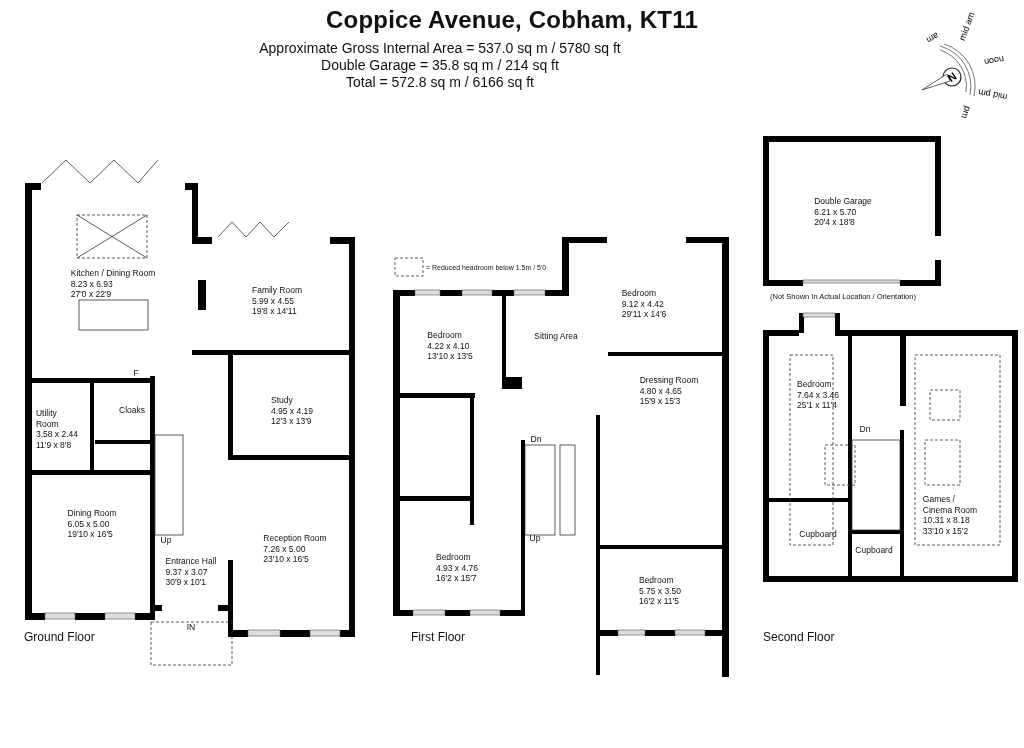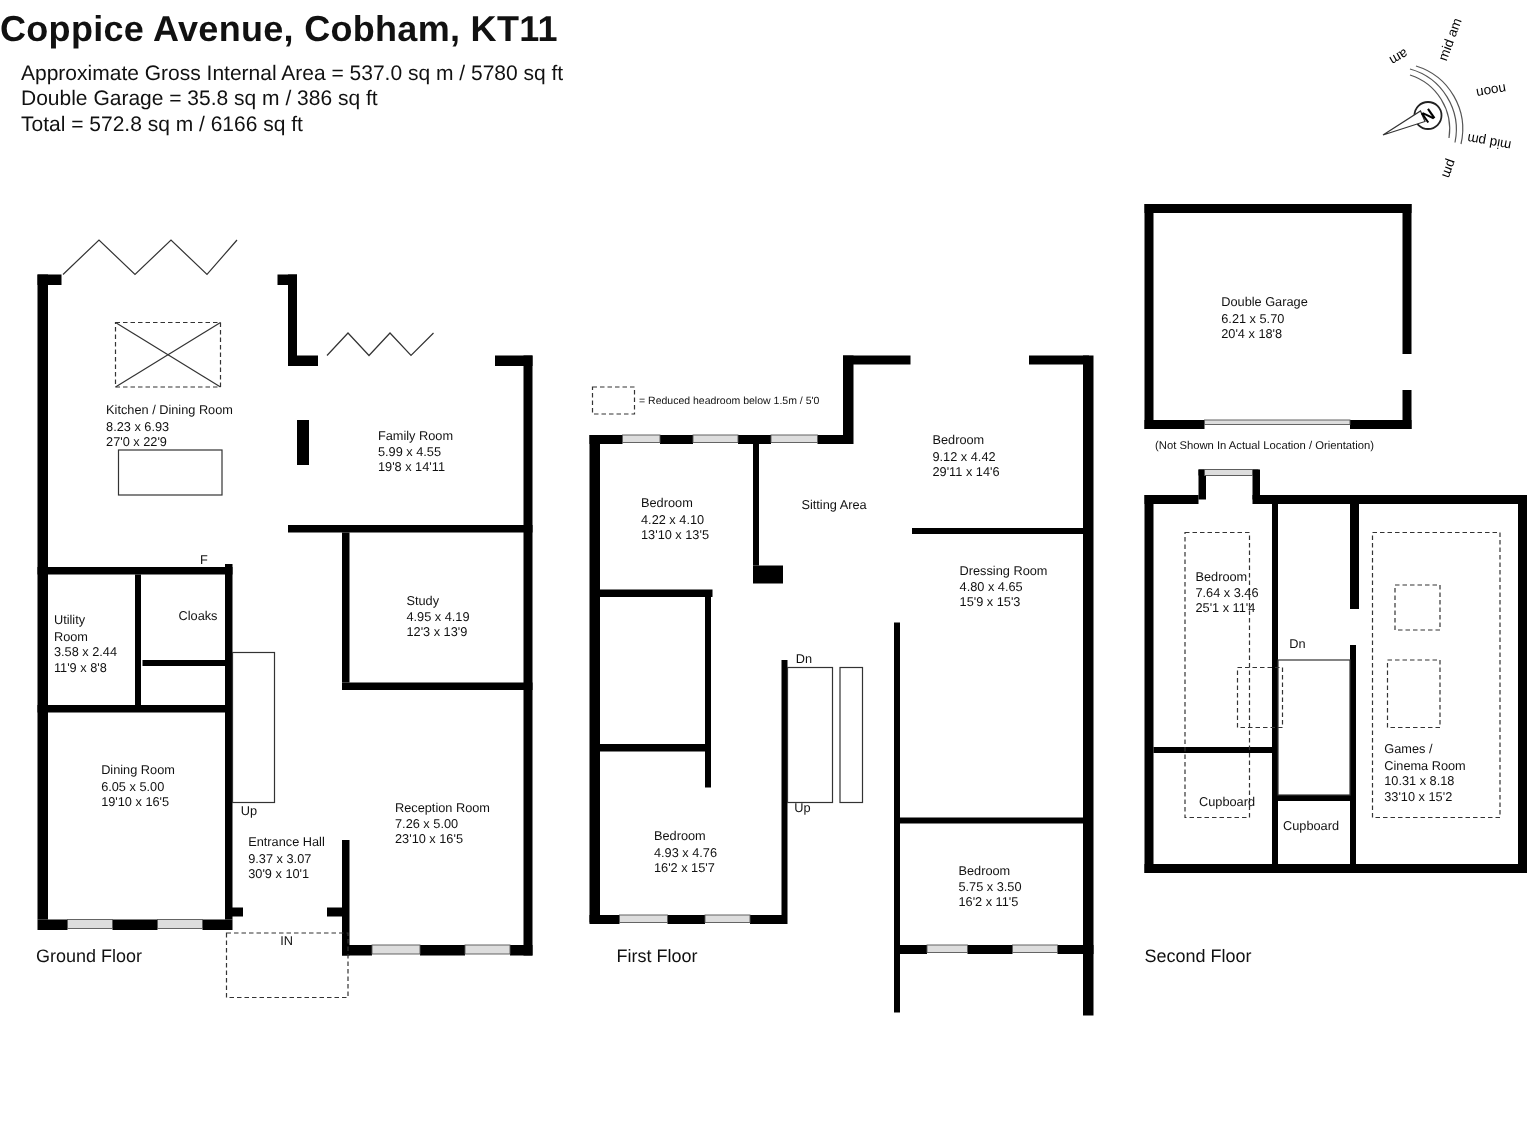--- a/index.html
+++ b/index.html
@@ -1,30 +1,30 @@
 <!DOCTYPE html>
 <html><head>
 <meta charset="utf-8">
 <style>
   html,body{margin:0;padding:0;background:#fff;}
   body{width:1024px;height:748px;position:relative;overflow:hidden;font-family:"Liberation Sans",sans-serif;color:#111;}
-  .title{position:absolute;left:0;width:1024px;top:6px;text-align:left;font-weight:bold;font-size:24px;letter-spacing:0.2px;}
-  .sub{position:absolute;left:0;width:880px;font-size:14px;padding-left:14px;}
+  .title{position:absolute;left:0;width:1024px;top:6px;text-align:center;font-weight:bold;font-size:24px;letter-spacing:0.2px;}
+  .sub{position:absolute;left:0;width:880px;text-align:center;font-size:14px;}
   .plan{position:absolute;left:0;top:0;}
   .lbl{position:absolute;text-align:left;font-size:8.5px;line-height:10.5px;white-space:nowrap;transform:translateX(-50%);}
   .floor{position:absolute;font-weight:normal;font-size:12px;}
   .note{position:absolute;font-size:7px;white-space:nowrap;}
   .compass{position:absolute;left:900px;top:0;width:124px;height:130px;}
 </style>
 </head>
 <body>
 
 <div class="title">Coppice Avenue, Cobham, KT11</div>
 <div class="sub" style="top:40px">Approximate Gross Internal Area = 537.0 sq m / 5780 sq ft</div>
-<div class="sub" style="top:57px">Double Garage = 35.8 sq m / 386 sq ft</div>
+<div class="sub" style="top:57px">Double Garage = 35.8 sq m / 214 sq ft</div>
 <div class="sub" style="top:74px">Total = 572.8 sq m / 6166 sq ft</div>
 
 <svg class="compass" viewBox="0 0 124 130">
   <g fill="none" stroke="#555" stroke-width="0.8">
     <path d="M40 50 A 38 38 0 0 1 66 92"></path>
     <path d="M40 46 A 42 42 0 0 1 70 95"></path>
     <path d="M44 44 A 44 44 0 0 1 74 96"></path>
   </g>
   <circle cx="52" cy="77" r="9" fill="#fff" stroke="#222" stroke-width="1.2"></circle>
   <polygon points="22,90 47,74 50,81" fill="#fff" stroke="#333" stroke-width="0.8"></polygon>

